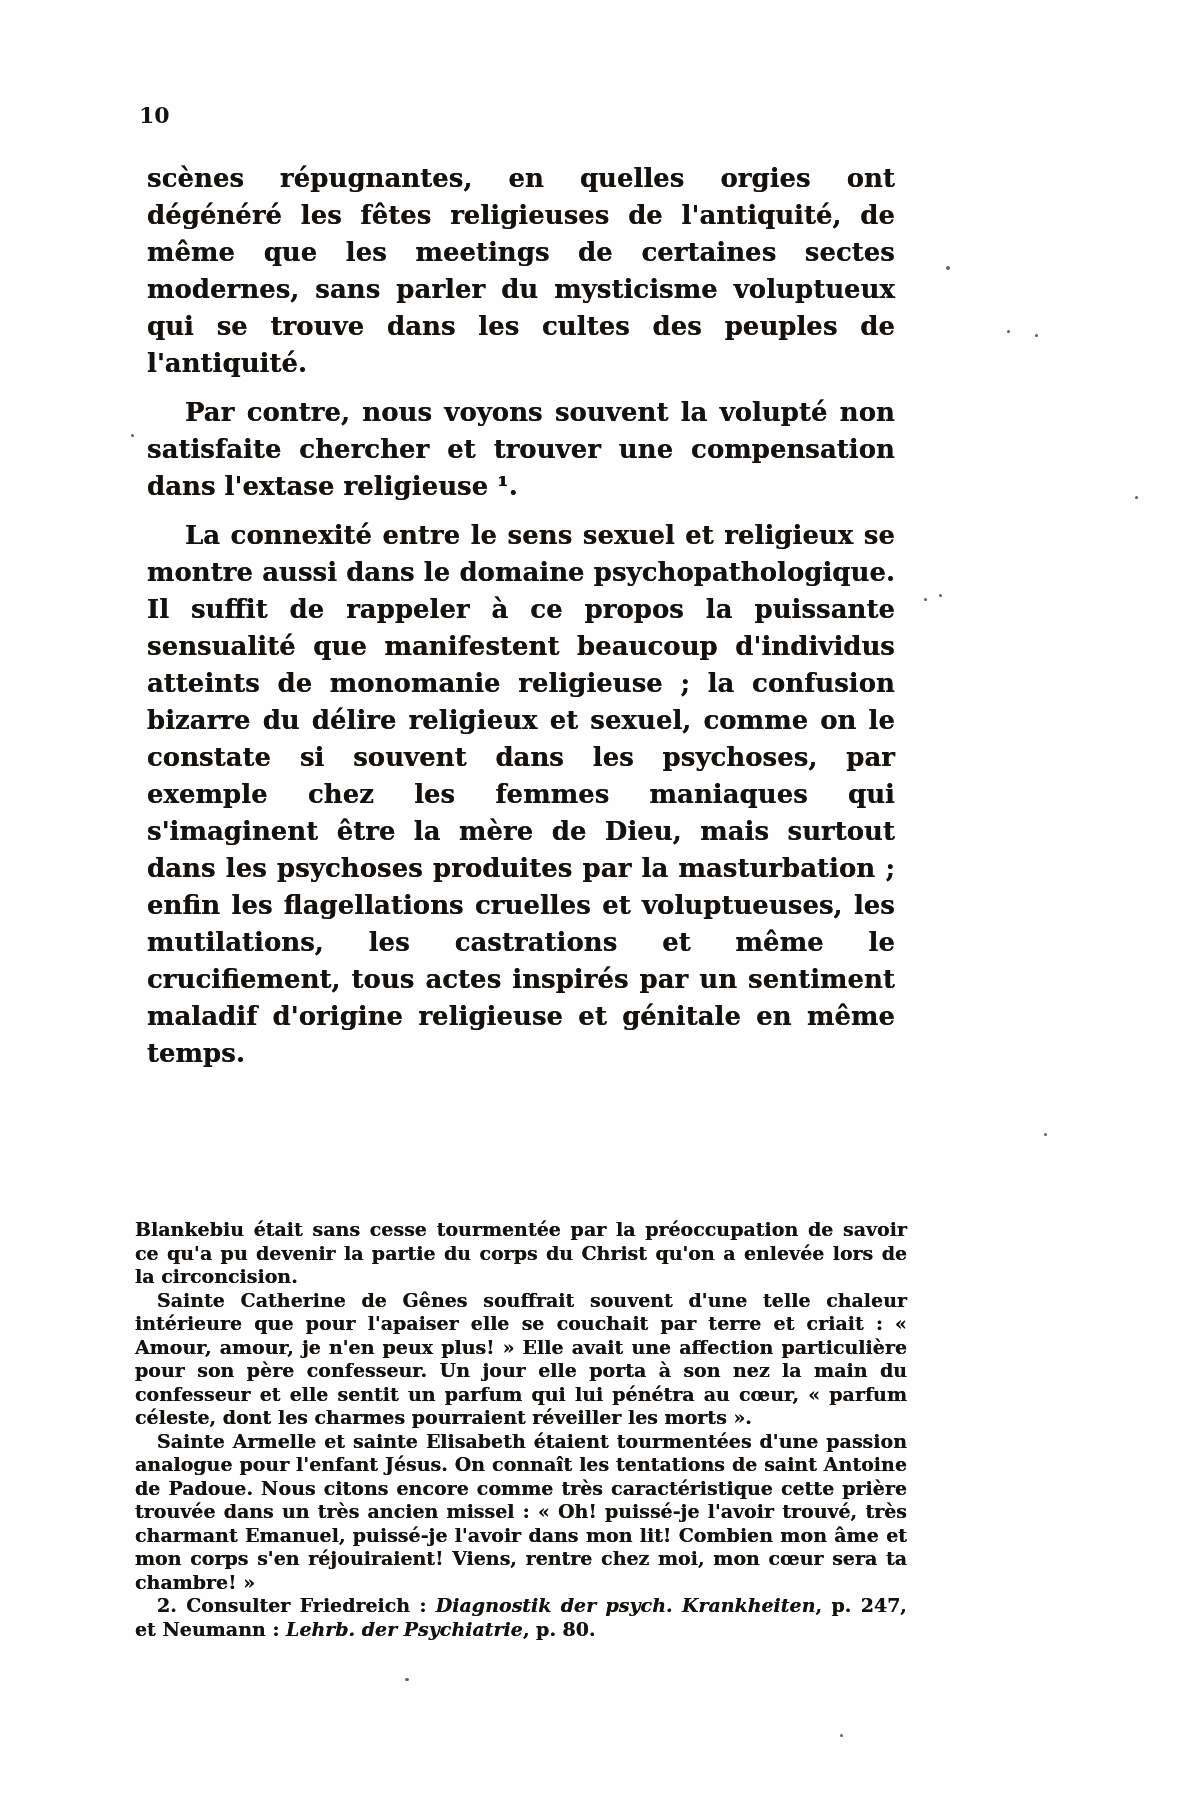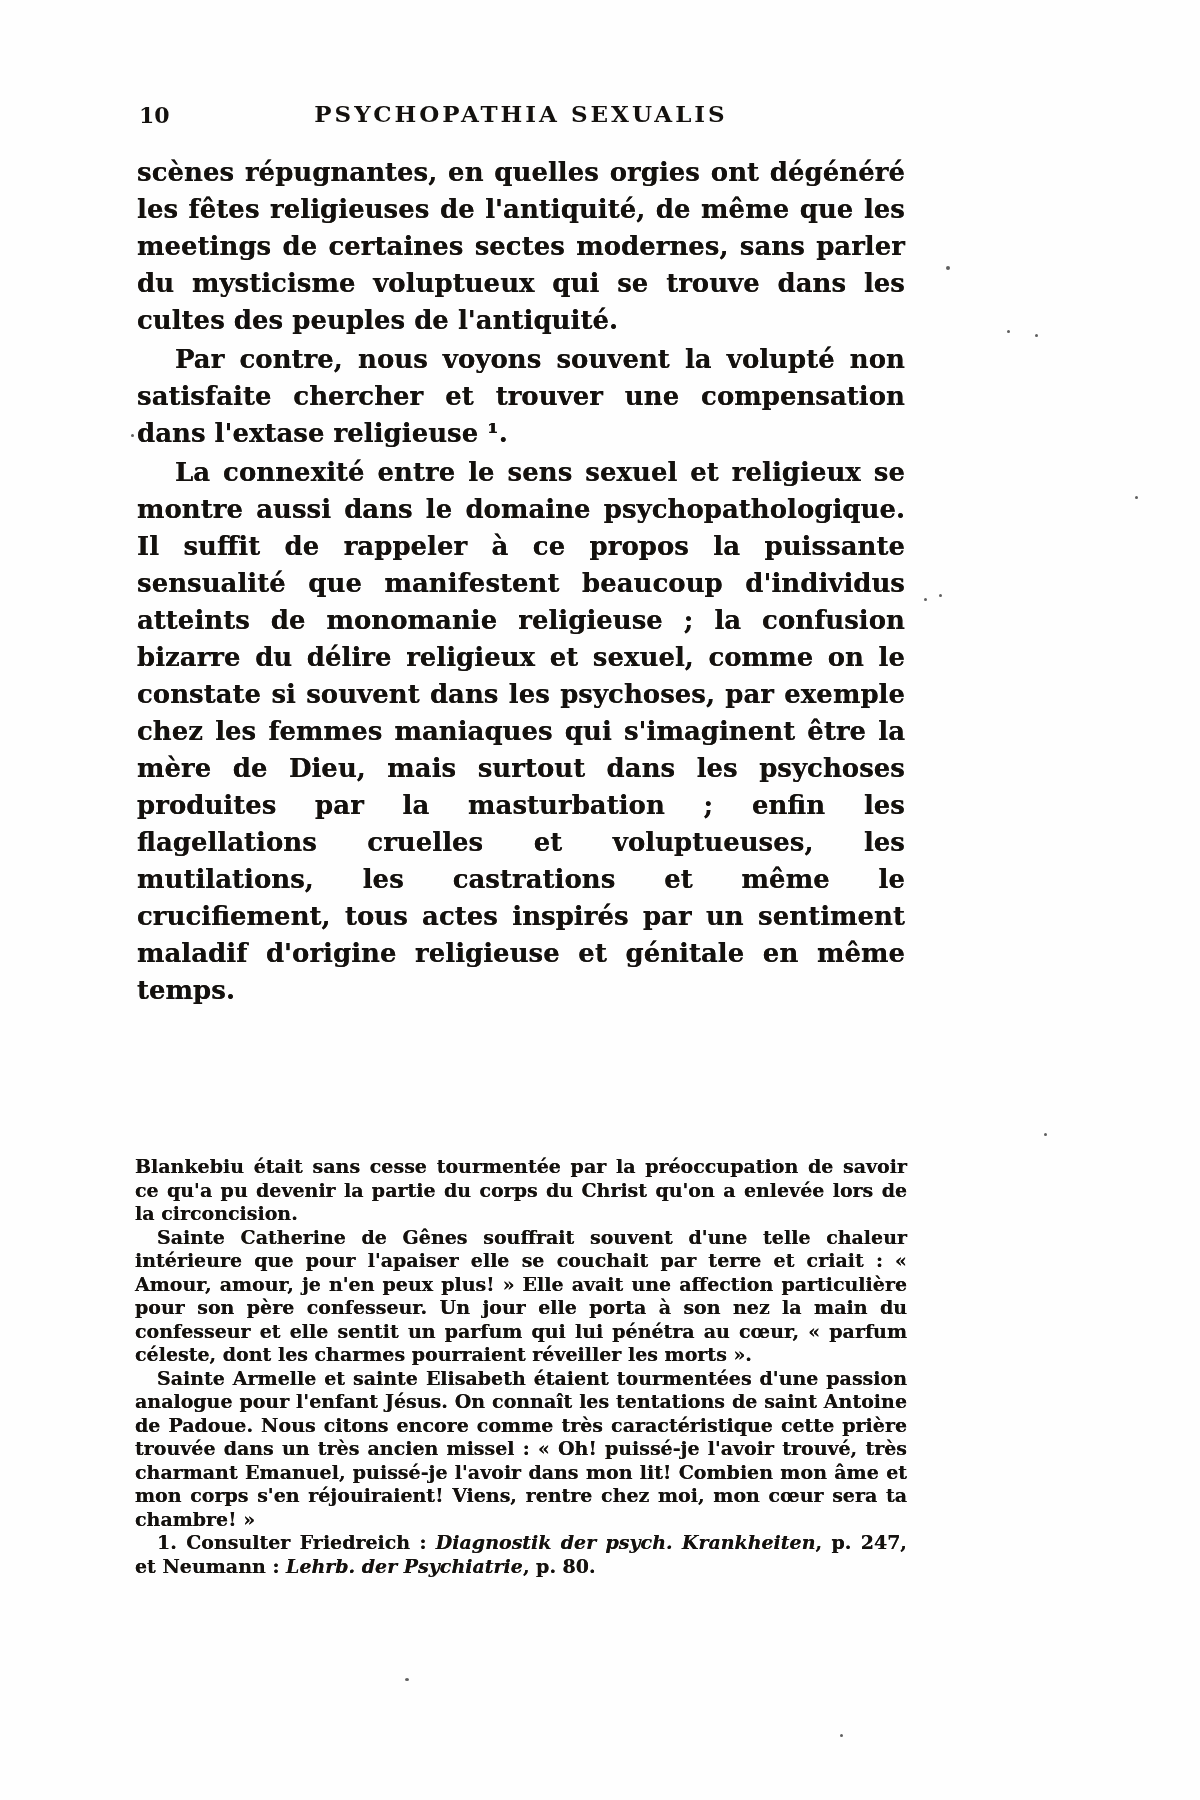--- a/index.html
+++ b/index.html
@@ -36,21 +36,21 @@
     white-space:nowrap;
   }
   .body-text {
     margin-top:6px;
     font-size:26px;
     line-height:37px;
     font-weight:bold;
     text-align:justify;
     text-shadow:0 0 0.5px rgba(20,17,14,0.8);
   }
-  .body-text p { margin:2px; text-indent:38px; }
+  .body-text p { margin:12px; text-indent:38px; }
   .body-text p.no-indent { text-indent:0; }
   .footnotes {
     margin-top:146px;
     font-size:19px;
     line-height:23.5px;
     font-weight:bold;
     text-align:justify;
     text-shadow:0 0 0.4px rgba(20,17,14,0.8);
   }
   .footnotes p { margin:0; text-indent:22px; }
@@ -64,35 +64,34 @@
   }
 </style>
 </head>
 <body>
 
 <div class="page">
   <div class="column">
 
     <header class="page-header">
       <span class="page-number">10</span>
-      <span class="running-title">PSYCHOPATHIA SEXUALIS</span>
     </header>
 
     <main class="body-text">
       <p class="no-indent">scènes répugnantes, en quelles orgies ont dégénéré les fêtes religieuses de l'antiquité, de même que les meetings de certaines sectes modernes, sans parler du mysticisme voluptueux qui se trouve dans les cultes des peuples de l'antiquité.</p>
       <p>Par contre, nous voyons souvent la volupté non satisfaite chercher et trouver une compensation dans l'extase religieuse ¹.</p>
       <p>La connexité entre le sens sexuel et religieux se montre aussi dans le domaine psychopathologique. Il suffit de rappeler à ce propos la puissante sensualité que manifestent beaucoup d'individus atteints de monomanie religieuse ; la confusion bizarre du délire religieux et sexuel, comme on le constate si souvent dans les psychoses, par exemple chez les femmes maniaques qui s'imaginent être la mère de Dieu, mais surtout dans les psychoses produites par la masturbation ; enfin les flagellations cruelles et voluptueuses, les mutilations, les castrations et même le crucifiement, tous actes inspirés par un sentiment maladif d'origine religieuse et génitale en même temps.</p>
     </main>
 
     <section class="footnotes">
       <p class="no-indent">Blankebiu était sans cesse tourmentée par la préoccupation de savoir ce qu'a pu devenir la partie du corps du Christ qu'on a enlevée lors de la circoncision.</p>
       <p>Sainte Catherine de Gênes souffrait souvent d'une telle chaleur intérieure que pour l'apaiser elle se couchait par terre et criait : « Amour, amour, je n'en peux plus! » Elle avait une affection particulière pour son père confesseur. Un jour elle porta à son nez la main du confesseur et elle sentit un parfum qui lui pénétra au cœur, « parfum céleste, dont les charmes pourraient réveiller les morts ».</p>
       <p>Sainte Armelle et sainte Elisabeth étaient tourmentées d'une passion analogue pour l'enfant Jésus. On connaît les tentations de saint Antoine de Padoue. Nous citons encore comme très caractéristique cette prière trouvée dans un très ancien missel : « Oh! puissé-je l'avoir trouvé, très charmant Emanuel, puissé-je l'avoir dans mon lit! Combien mon âme et mon corps s'en réjouiraient! Viens, rentre chez moi, mon cœur sera ta chambre! »</p>
       <p>
-        <span>1. Consulter Friedreich : </span><i>Diagnostik der psych. Krankheiten</i><span>, p. 247, et Neumann : </span><i>Lehrb. der Psychiatrie</i><span>, p. 80.</span>
+        <span>2. Consulter Friedreich : </span><i>Diagnostik der psych. Krankheiten</i><span>, p. 247, et Neumann : </span><i>Lehrb. der Psychiatrie</i><span>, p. 80.</span>
       </p>
     </section>
 
   </div>
 
   <div class="speck" style="left:946px; top:266px; width:4px; height:4px;"></div>
   <div class="speck" style="left:1007px; top:330px; width:3px; height:3px;"></div>
   <div class="speck" style="left:1035px; top:334px; width:3px; height:3px;"></div>
   <div class="speck" style="left:131px; top:434px; width:3px; height:3px;"></div>
   <div class="speck" style="left:939px; top:594px; width:3px; height:3px;"></div>

